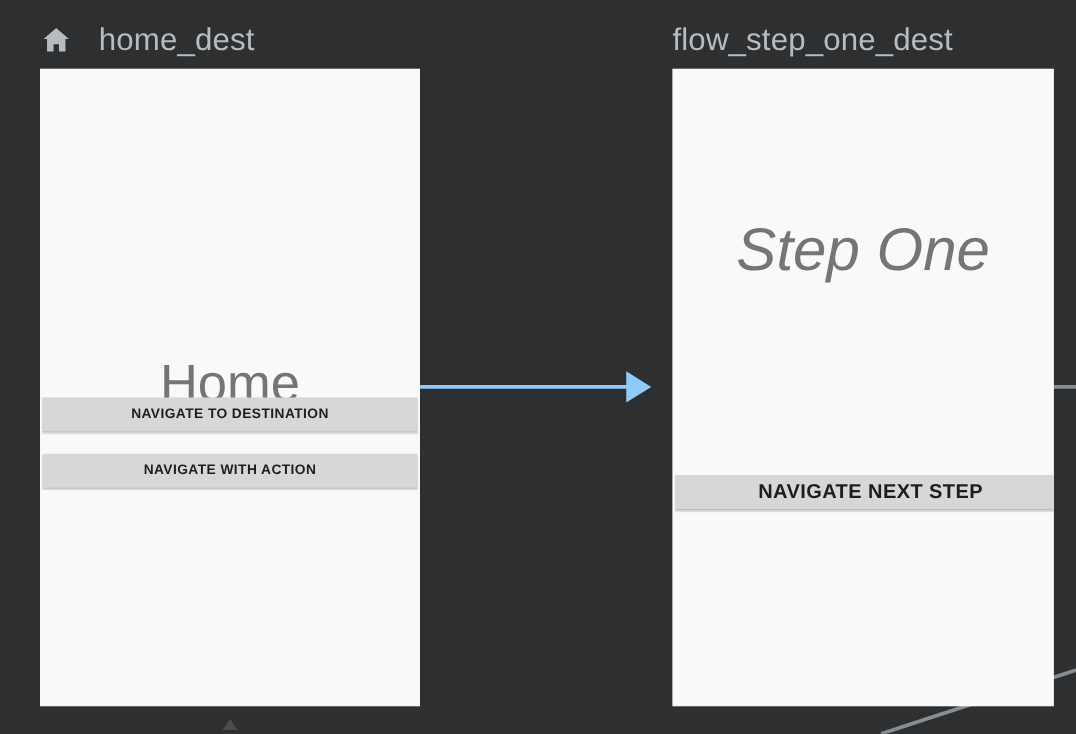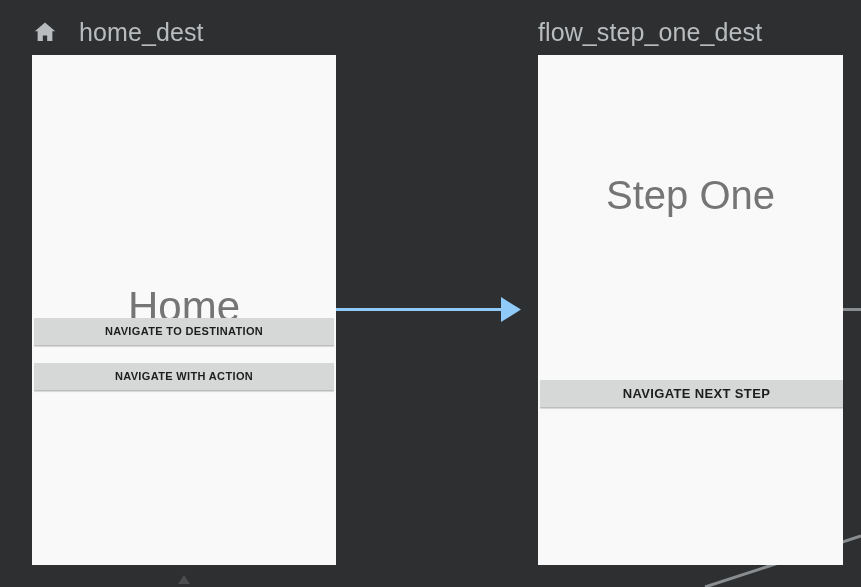--- a/index.html
+++ b/index.html
@@ -117,22 +117,22 @@
   
   #node-home { left: 32px; top: 55px; }
   #node-home .dest-frame { width: 304px; height: 510px; }
   #node-home .screen-title { top: 228px; font-size: 42px; }
   #node-home .btn-1 { left: 2px; top: 263px; width: 300px; height: 28px; font-size: 11px; }
   #node-home .btn-2 { left: 2px; top: 308px; width: 300px; height: 28px; font-size: 11px; }
 
   
   #node-step-one { left: 538px; top: 55px; }
   #node-step-one .dest-frame { width: 305px; height: 510px; }
-  #node-step-one .screen-title { top: 118px; font-size: 40px; }
-  #node-step-one .btn-1 { left: 2px; top: 325px; width: 313px; height: 28px; font-size: 13px; }
+  #node-step-one .screen-title { top: 118px; font-size: 48px; font-style: italic; }
+  #node-step-one .btn-1 { left: 2px; top: 325px; width: 313px; height: 28px; font-size: 16px; }
 </style>
 </head>
 <body>
 
 <div id="canvas">
 
   <svg id="connectors" width="861" height="587" viewBox="0 0 861 587">
 
     <g>
       <line x1="336" y1="309.5" x2="503" y2="309.5" stroke="#90caf9" stroke-width="3"></line>

